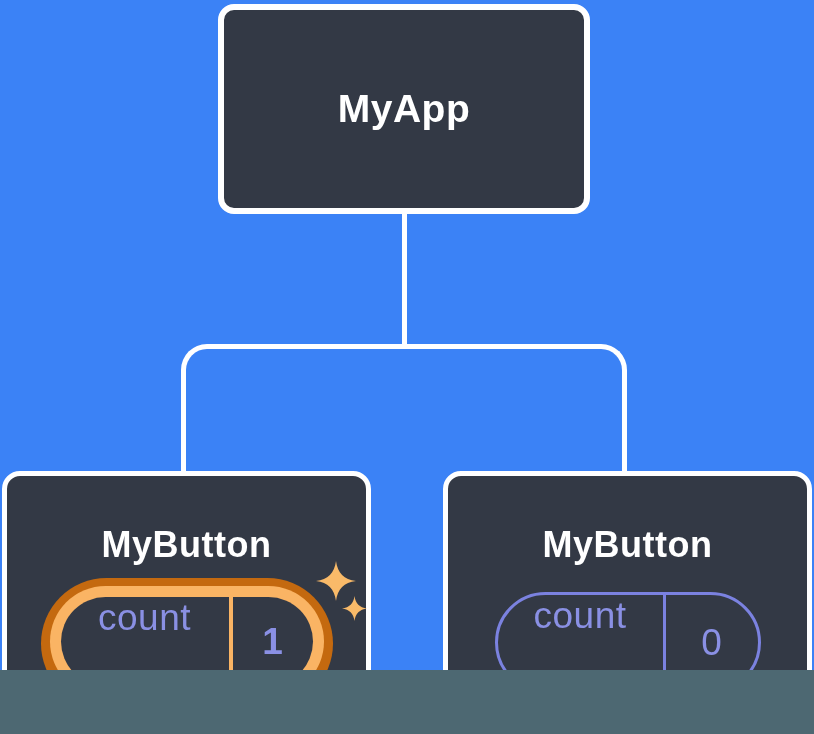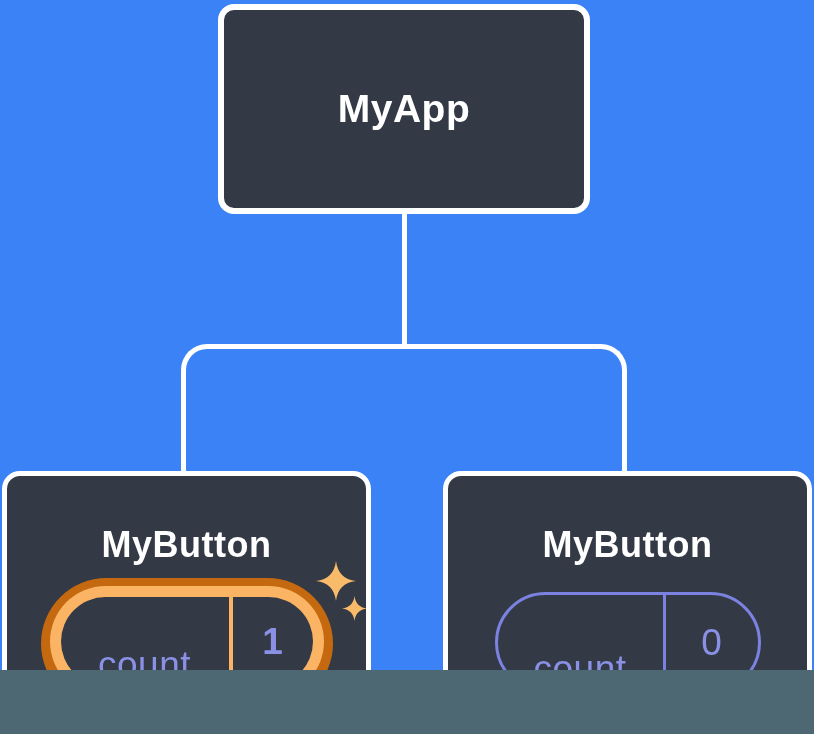--- a/index.html
+++ b/index.html
@@ -106,23 +106,22 @@
   .pill-cool .pill-divider {
     width: 3px;
     background: #7b82e0;
     flex: none;
   }
 
   
   .pill-key-cell {
     flex: 1;
     display: flex;
-    align-items: flex-end;
+    align-items: flex-start;
     justify-content: center;
-    margin-top: 8px;
   }
   .pill-value-cell {
     display: flex;
     align-items: center;
     justify-content: center;
   }
   .pill-hot-inner .pill-value-cell { width: 80px; }
   .pill-cool .pill-value-cell { width: 92px; }
 
   .state-key {

